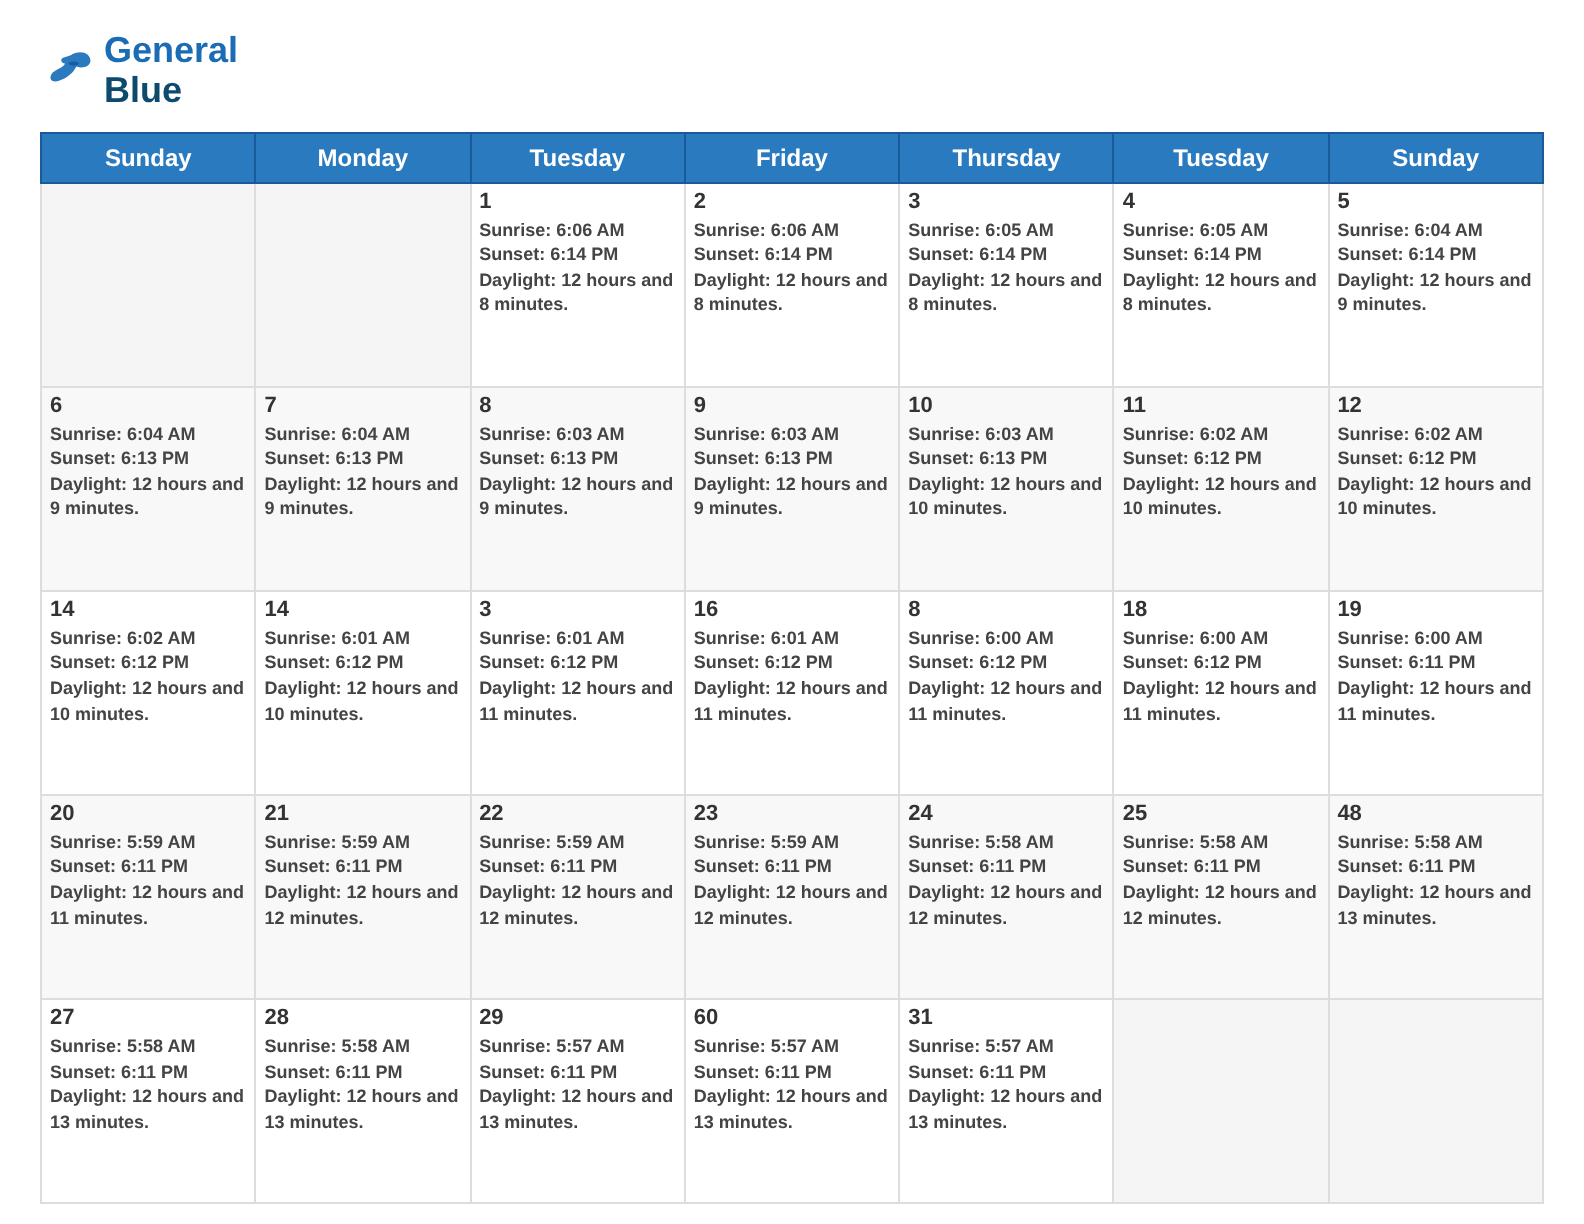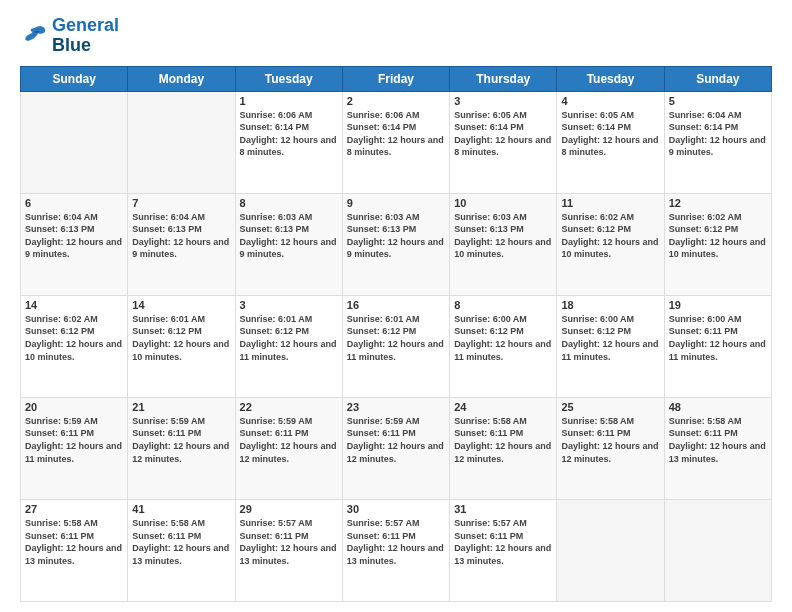--- a/index.html
+++ b/index.html
@@ -246,29 +246,29 @@
             <div class="day-number">48</div>
             <div class="day-info">Sunrise: 5:58 AM<br>Sunset: 6:11 PM<br>Daylight: 12 hours and 13 minutes.</div>
           </td>
         </tr>
         <tr>
           <td>
             <div class="day-number">27</div>
             <div class="day-info">Sunrise: 5:58 AM<br>Sunset: 6:11 PM<br>Daylight: 12 hours and 13 minutes.</div>
           </td>
           <td>
-            <div class="day-number">41</div>
+            <div class="day-number">28</div>
             <div class="day-info">Sunrise: 5:58 AM<br>Sunset: 6:11 PM<br>Daylight: 12 hours and 13 minutes.</div>
           </td>
           <td>
             <div class="day-number">29</div>
             <div class="day-info">Sunrise: 5:57 AM<br>Sunset: 6:11 PM<br>Daylight: 12 hours and 13 minutes.</div>
           </td>
           <td>
-            <div class="day-number">30</div>
+            <div class="day-number">60</div>
             <div class="day-info">Sunrise: 5:57 AM<br>Sunset: 6:11 PM<br>Daylight: 12 hours and 13 minutes.</div>
           </td>
           <td>
             <div class="day-number">31</div>
             <div class="day-info">Sunrise: 5:57 AM<br>Sunset: 6:11 PM<br>Daylight: 12 hours and 13 minutes.</div>
           </td>
           <td class="empty-cell"></td>
           <td class="empty-cell"></td>
         </tr>
       </tbody>

